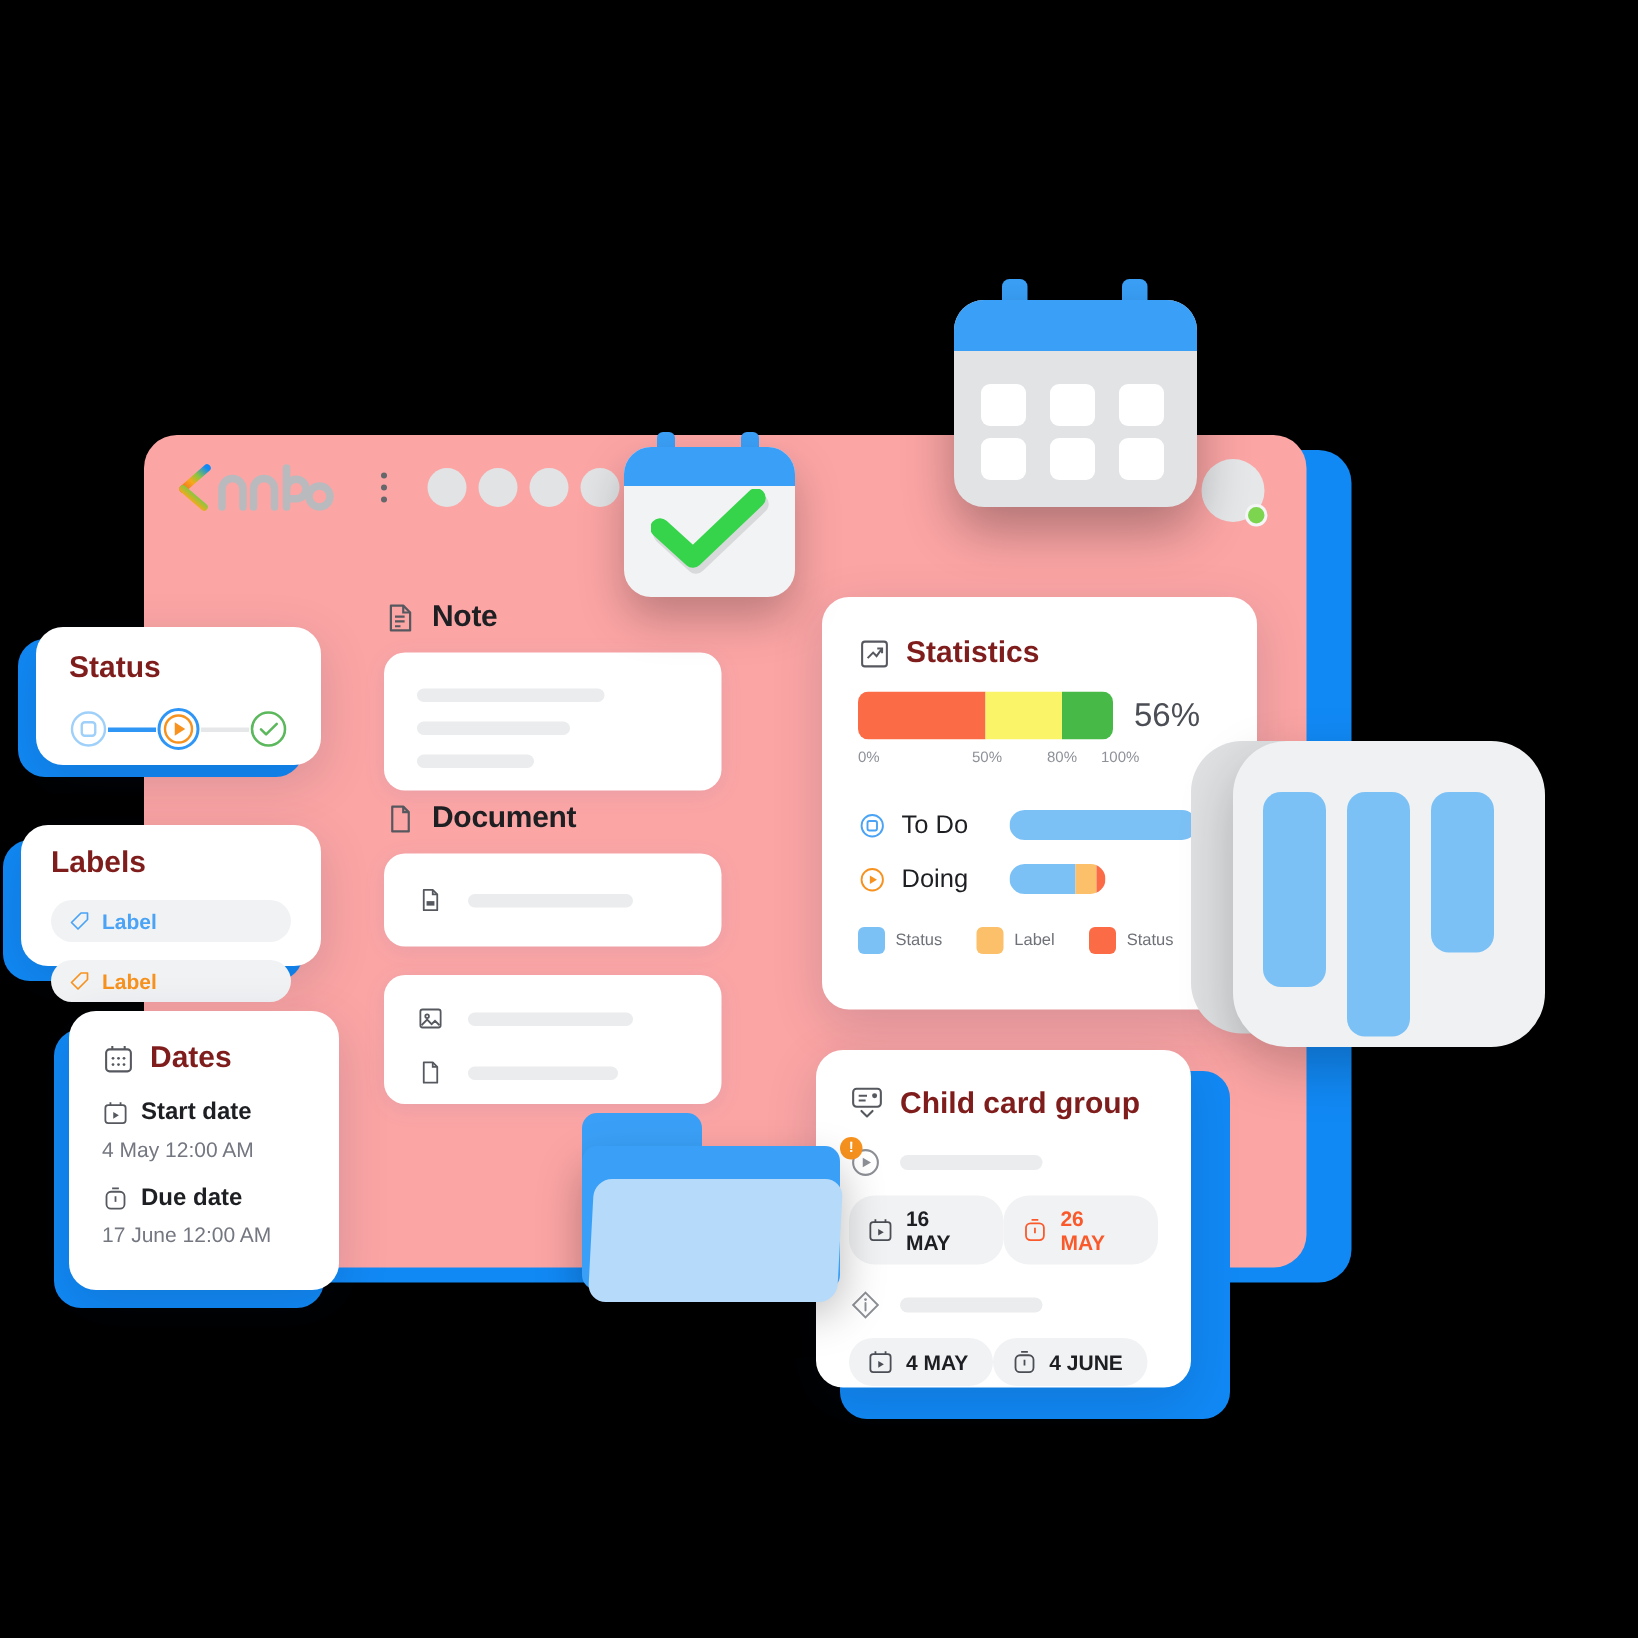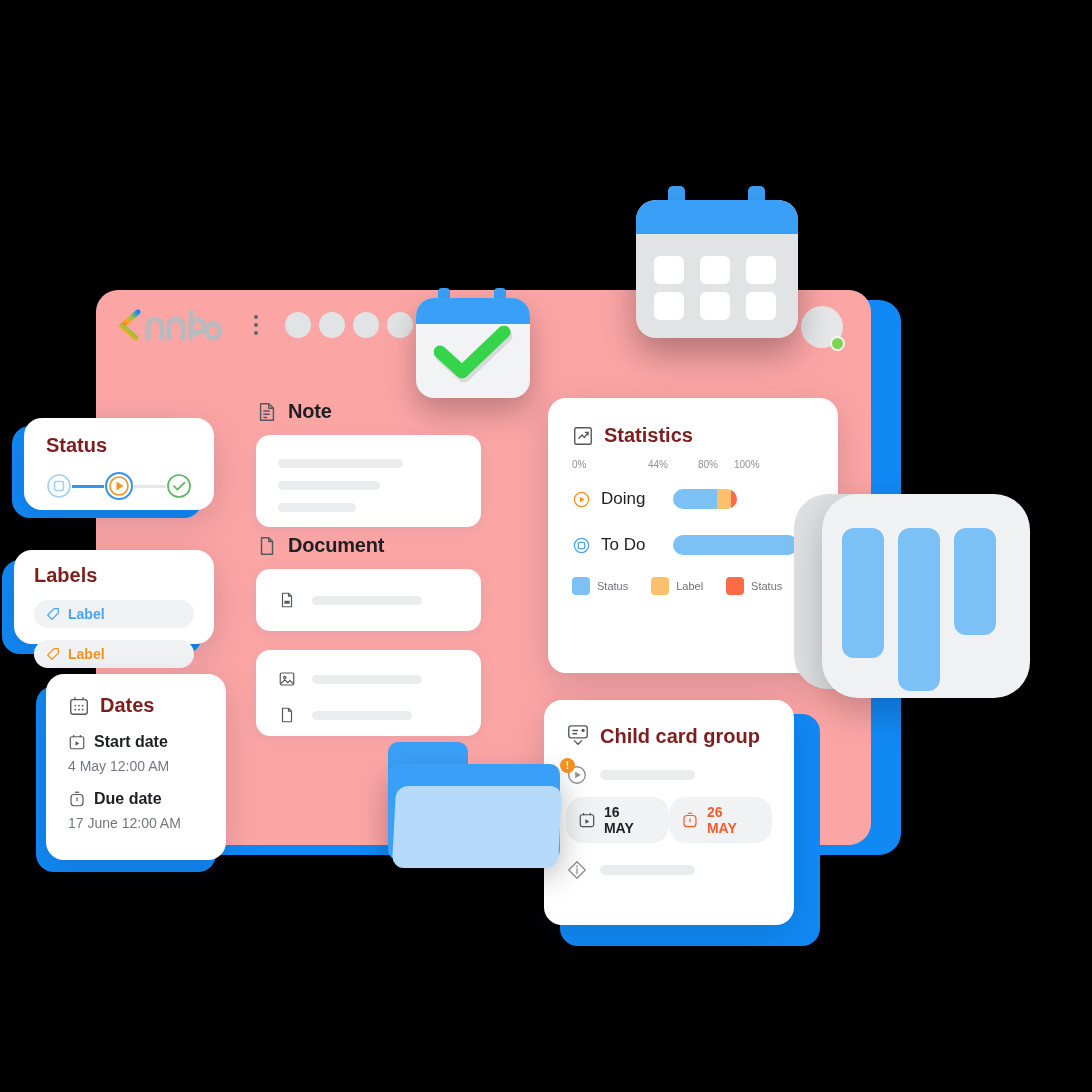--- a/index.html
+++ b/index.html
@@ -239,52 +239,60 @@
         <span class="ico">
           <svg viewBox="0 0 24 24" fill="none" stroke="currentColor" stroke-width="1.5">
             <rect x="3" y="3" width="18" height="18" rx="2"></rect>
             <path d="M7 15l4-4 2.5 2.5L17.5 8"></path>
               <path d="M14 8h3.5v3.5"></path>
           </svg>
         </span>
         <span class="fc-title">Statistics</span>
       </div>
 
+      <div style="display:flex; align-items:center; margin-top:14px;">
+        <div class="segbar" style="width:170px;">
+          <div style="width:50%; background:#fa6b46;"></div>
+          <div style="width:30%; background:#faf468;"></div>
+          <div style="width:20%; background:#46b946;"></div>
+        </div>
+        <span class="pct">56%</span>
+      </div>
       <div class="ticks" style="width:180px;">
         <span class="tick" style="left:0;">0%</span>
-        <span class="tick" style="left:76px;">44%</span>
+        <span class="tick" style="left:76px;">50%</span>
         <span class="tick" style="left:126px;">80%</span>
         <span class="tick" style="left:162px;">100%</span>
+      </div>
+
+      <div class="st-row" style="margin-top:26px;">
+        <span class="ico" style="width:19px;height:19px;color:#4aa3f5;">
+          <svg viewBox="0 0 24 24" fill="none" stroke="currentColor" stroke-width="1.6">
+            <circle cx="12" cy="12" r="9"></circle>
+              <rect x="8" y="8" width="8" height="8" rx="1.6"></rect>
+          </svg>
+        </span>
+        <span class="st-lab">To Do</span>
+        <div class="st-bar" style="width:125px;">
+          <div style="width:100%; background:#7cc1f6;"></div>
+        </div>
       </div>
 
       <div class="st-row">
         <span class="ico" style="width:19px;height:19px;color:#f7921e;">
           <svg viewBox="0 0 24 24" fill="none" stroke="currentColor" stroke-width="1.6">
             <circle cx="12" cy="12" r="9"></circle>
               <path d="M10 8.5l6 3.5-6 3.5z" fill="currentColor" stroke="none"></path>
           </svg>
         </span>
         <span class="st-lab">Doing</span>
         <div class="st-bar" style="width:64px;">
           <div style="width:69%; background:#7cc1f6;"></div>
           <div style="width:22%; background:#fcc06a;"></div>
           <div style="width:9%;  background:#fa6b46;"></div>
-        </div>
-      </div>
-
-      <div class="st-row" style="margin-top:26px;">
-        <span class="ico" style="width:19px;height:19px;color:#4aa3f5;">
-          <svg viewBox="0 0 24 24" fill="none" stroke="currentColor" stroke-width="1.6">
-            <circle cx="12" cy="12" r="9"></circle>
-              <rect x="8" y="8" width="8" height="8" rx="1.6"></rect>
-          </svg>
-        </span>
-        <span class="st-lab">To Do</span>
-        <div class="st-bar" style="width:125px;">
-          <div style="width:100%; background:#7cc1f6;"></div>
         </div>
       </div>
 
       <div class="legend">
         <span class="lg">
           <span class="lg-sw" style="background:#7cc1f6;"></span>
           <span class="lg-tx">Status</span>
         </span>
         <span class="lg">
           <span class="lg-sw" style="background:#fcc06a;"></span>
@@ -355,20 +363,38 @@
       <div class="ccg-row">
         <div class="ccg-top">
           <span class="ico" style="width:22px;height:22px;color:#8c8f95;">
             <svg viewBox="0 0 24 24" fill="none" stroke="currentColor" stroke-width="1.4">
               <path d="M12 3l9 9-9 9-9-9z"></path>
                 <path d="M12 10.5v5.5" stroke-linecap="round"></path>
               <circle cx="12" cy="8" r="1" fill="currentColor" stroke="none"></circle>
             </svg>
           </span>
           <div class="skel" style="width:95px; height:10px;"></div>
+        </div>
+        <div class="dchips">
+          <span class="dchip">
+            <svg viewBox="0 0 24 24" fill="none" stroke="#4b4e55" stroke-width="1.6">
+              <rect x="3" y="5" width="18" height="16" rx="2.5"></rect>
+                <path d="M7.5 2.5v3M16.5 2.5v3"></path>
+              <path d="M10 11l5 3-5 3z" fill="#4b4e55" stroke="none"></path>
+            </svg>
+            <span>4 MAY</span>
+          </span>
+          <span class="dchip">
+            <svg viewBox="0 0 24 24" fill="none" stroke="#4b4e55" stroke-width="1.6">
+              <rect x="4" y="6" width="16" height="15" rx="4"></rect>
+                <path d="M9 3h6"></path>
+                <path d="M12 10v5"></path>
+            </svg>
+            <span>4 JUNE</span>
+          </span>
         </div>
       </div>
     </div>
   </div>
 
   <div class="fcard" style="left:24px; top:418px; width:190px; height:92px;">
     <div class="blue" style="left:-12px; top:8px; width:190px; height:92px;"></div>
     <div class="body" style="width:190px; height:92px; padding:16px 22px;">
       <div class="fc-title">Status</div>
       <div class="steps" style="margin-top:14px;">

